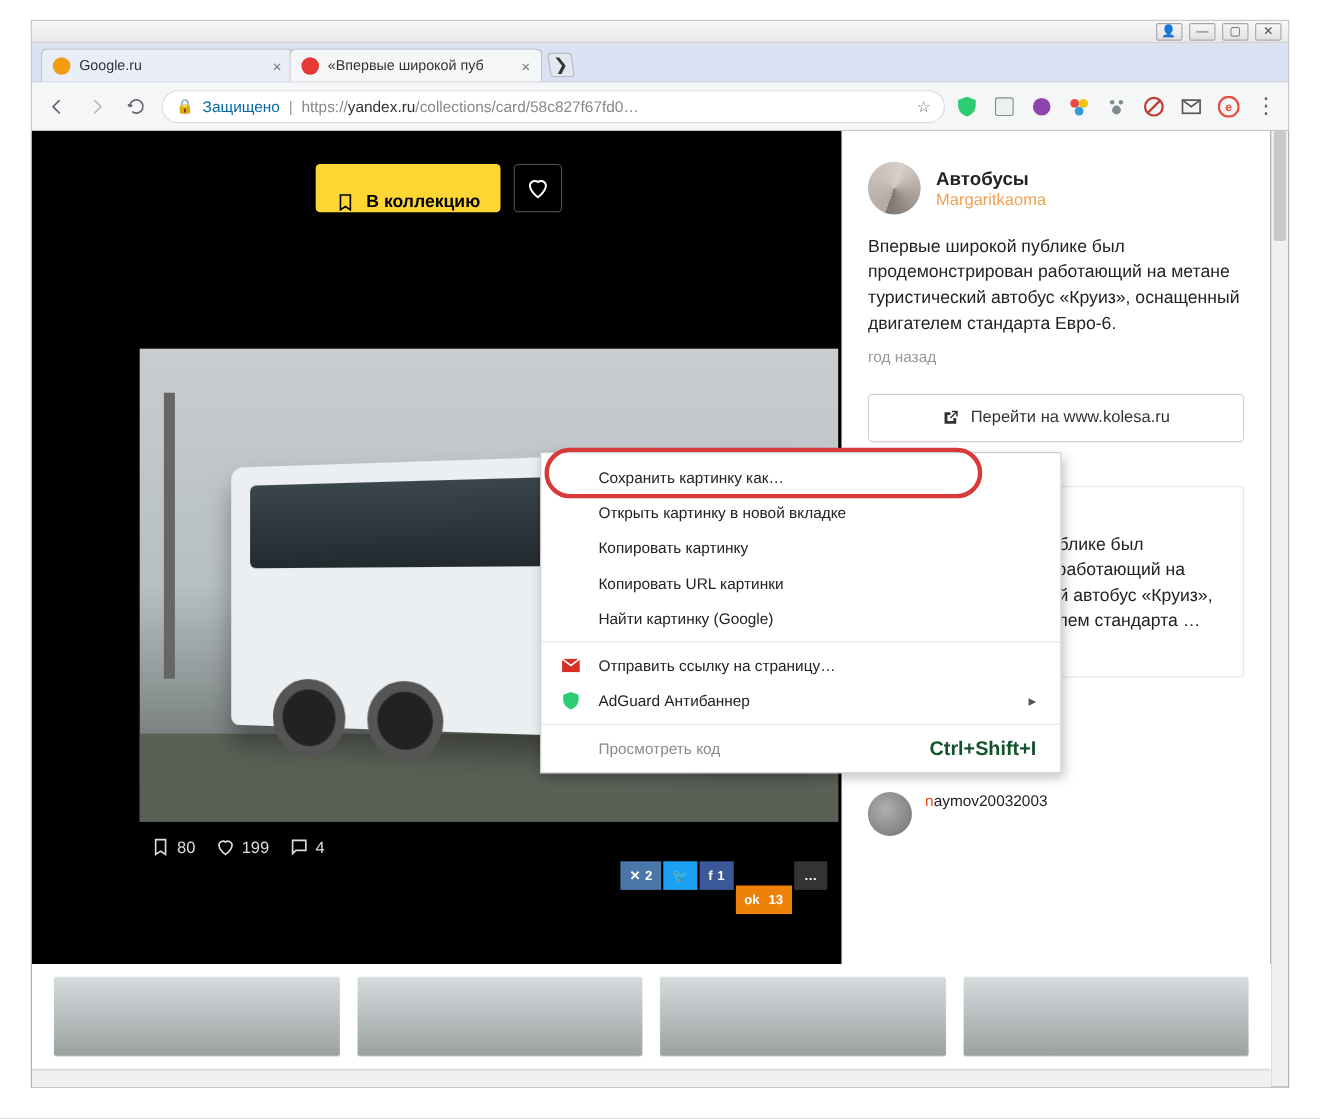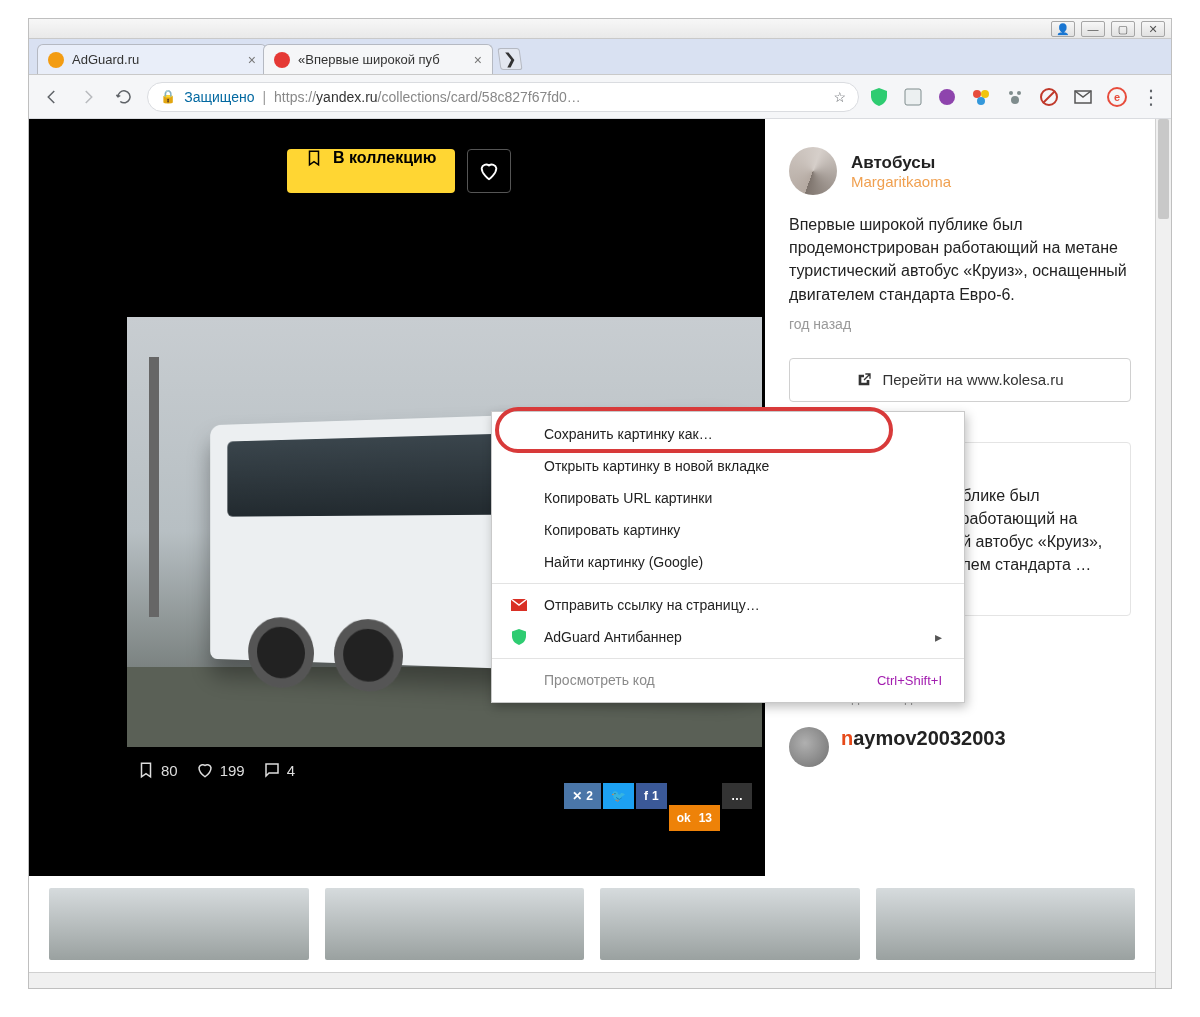--- a/index.html
+++ b/index.html
@@ -25,21 +25,21 @@
   .ext-row { display:flex; align-items:center; gap:14px; }
   .ext-ico { width:20px; height:20px; }
   .kebab { font-size:20px; color:#5f6368; letter-spacing:0; }
   .content { position:relative; flex:1 1 auto; background:#000; overflow:hidden; }
   .scrollbar-v { position:absolute; top:0; right:0; width:16px; height:100%; background:#f0f0f0; border-left:1px solid #d0d0d0; }
   .scrollbar-v .thumb { position:absolute; left:2px; right:2px; top:0; height:100px; background:#c8c8c8; border-radius:2px; }
   .scrollbar-h { position:absolute; bottom:0; left:0; right:16px; height:16px; background:#f0f0f0; border-top:1px solid #d0d0d0; }
   .viewport { position:absolute; top:0; left:0; right:16px; bottom:16px; background:#000; overflow:hidden; }
   .card-area { position:absolute; top:0; left:98px; width:635px; height:730px; background:#000; }
   .topbuttons { position:absolute; top:30px; left:160px; display:flex; gap:12px; }
-  .btn-collect { background:#ffd633; color:#000; border-radius:4px; height:44px; padding:0 18px; display:flex; align-items:flex-start; gap:10px; font-size:16px; font-weight:700; border:none; }
+  .btn-collect { background:#ffd633; color:#000; border-radius:4px; height:44px; padding:0 18px; display:flex; align-items:flex-end; gap:10px; font-size:16px; font-weight:700; border:none; }
   .btn-fav { width:44px; height:44px; border-radius:4px; border:1px solid #555; background:transparent; display:flex; align-items:center; justify-content:center; }
   .btn-fav svg { width:22px; height:22px; stroke:#fff; fill:none; stroke-width:2; }
   .main-image { position:absolute; top:198px; left:0; width:635px; height:430px; background:linear-gradient(180deg,#c8cdd1 0%,#b7bfc3 50%,#585f5a 100%); }
   .bus-body { position:absolute; left:60px; top:100px; width:540px; height:250px; background:#eceff1; border-radius:12px 24px 8px 8px; transform:perspective(800px) rotateY(-12deg); box-shadow:0 18px 26px rgba(0,0,0,.35); }
   .bus-windshield { position:absolute; right:6px; top:12px; width:120px; height:120px; background:linear-gradient(#2b3940,#151a1d); border-radius:6px 18px 6px 6px; }
   .bus-window-band { position:absolute; left:20px; right:140px; top:18px; height:80px; background:linear-gradient(#3a454c,#222a2f); border-radius:6px; }
   .bus-wheel { position:absolute; bottom:-28px; width:74px; height:74px; background:#222; border-radius:50%; border:10px solid #555; }
   .bus-wheel.w1 { left:44px; } .bus-wheel.w2 { left:140px; } .bus-wheel.w3 { right:110px; }
   .ground { position:absolute; left:0; right:0; bottom:0; height:80px; background:#5a6056; }
   .post { position:absolute; left:22px; top:40px; width:10px; height:260px; background:#666; }
@@ -58,52 +58,52 @@
   .time-ago { margin-top:10px; color:#999; font-size:14px; }
   .source-btn { margin-top:26px; height:44px; border:1px solid #d0d0d0; border-radius:4px; display:flex; align-items:center; justify-content:center; gap:10px; font-size:15px; color:#333; }
   .similar { margin-top:40px; }
   .similar-card { border:1px solid #e4e4e4; border-radius:4px; padding:16px; display:flex; gap:14px; }
   .similar-card .txt { color:#222; font-size:16px; line-height:1.45; }
   .similar-meta { margin-top:6px; color:#999; font-size:14px; }
   .similar .link { color:#f0a050; font-size:15px; font-weight:600; display:block; margin-bottom:8px; }
   .comments { margin-top:28px; display:flex; flex-direction:column; gap:22px; }
   .comment { display:flex; gap:12px; }
   .comment .cavatar { width:40px; height:40px; border-radius:50%; background:radial-gradient(circle at 30% 30%,#6a8f4e,#355c2c); flex:0 0 auto; }
-  .comment .cname { font-size:20px; color:#222; font-weight:700; }
+  .comment .cname { font-size:14px; color:#222; font-weight:400; }
   .comment .cname .hl { color:#e64a19; }
   .comment .cbody { font-size:15px; color:#222; margin-top:2px; }
   .comment .cmeta { font-size:13px; color:#999; margin-top:4px; }
   .thumbs { position:absolute; left:0; right:0; bottom:0; height:96px; background:#fff; display:flex; gap:16px; padding:12px 20px; }
   .thumbs .th { flex:1 1 0; background:linear-gradient(180deg,#d6dbdd,#9aa1a0); border-radius:2px; }
   .context-menu { position:absolute; left:462px; top:292px; width:474px; background:#fff; border:1px solid #c9c9c9; box-shadow:2px 4px 10px rgba(0,0,0,.25); padding:6px 0; z-index:40; }
   .cm-item { height:32px; display:flex; align-items:center; padding:0 22px 0 52px; font-size:14px; color:#222; position:relative; }
   .cm-item .cm-ico { position:absolute; left:18px; width:18px; height:18px; }
   .cm-item.disabled { color:#8a8a8a; }
-  .cm-item .shortcut { margin-left:auto; color:#a21caf; font-size:13px; }
+  .cm-item .shortcut { margin-left:auto; color:#14532d; font-size:18px;font-weight:bold; }
   .cm-sep { height:1px; background:#e3e3e3; margin:5px 0; }
   .cm-arrow { margin-left:auto; color:#555; }
   .highlight-oval { position:absolute; left:466px; top:288px; width:398px; height:46px; border:4px solid #d83a3a; border-radius:24px; z-index:50; pointer-events:none; }
 </style>
 </head>
 <body>
 
 <div class="window-frame"></div>
 <div class="browser">
 
   <div class="titlebar">
     <div class="win-btn">👤</div>
     <div class="win-btn">—</div>
     <div class="win-btn">▢</div>
     <div class="win-btn">✕</div>
   </div>
 
   <div class="tabstrip">
     <div class="tab">
       <span class="favicon" style="background:#f39c12"></span>
-      <span class="tab-title">AdGuard.ru</span>
+      <span class="tab-title">Google.ru</span>
       <span class="tab-close">×</span>
     </div>
     <div class="tab active">
       <span class="favicon" style="background:#e53935"></span>
       <span class="tab-title">«Впервые широкой пуб</span>
       <span class="tab-close">×</span>
     </div>
     <div class="newtab-btn">❯</div>
   </div>
 
@@ -292,24 +292,24 @@
     </div>
 
     <div class="context-menu">
       <div class="cm-item">
           <span>Сохранить картинку как…</span>
         </div>
       <div class="cm-item">
           <span>Открыть картинку в новой вкладке</span>
         </div>
       <div class="cm-item">
+          <span>Копировать картинку</span>
+        </div>
+      <div class="cm-item">
           <span>Копировать URL картинки</span>
-        </div>
-      <div class="cm-item">
-          <span>Копировать картинку</span>
         </div>
       <div class="cm-item">
           <span>Найти картинку (Google)</span>
         </div>
       <div class="cm-sep"></div>
       <div class="cm-item">
         <span class="cm-ico"><svg viewBox="0 0 18 18">
               <rect x="1" y="3" width="16" height="12" fill="#d93025"></rect>
               <path d="M1 3l8 6 8-6" fill="none" stroke="#fff" stroke-width="1.5"></path>
             </svg></span>

